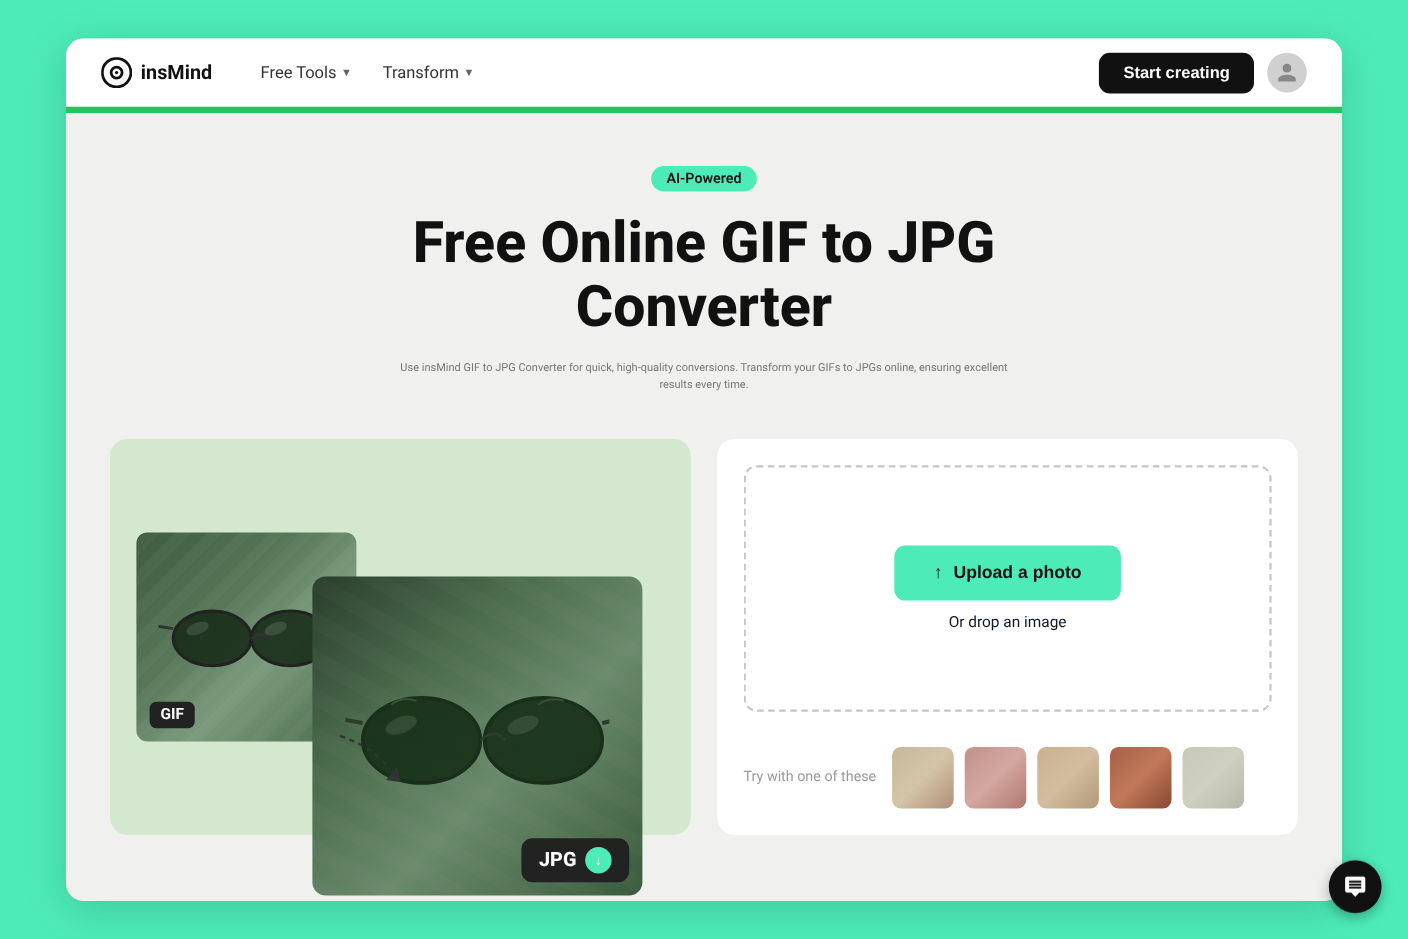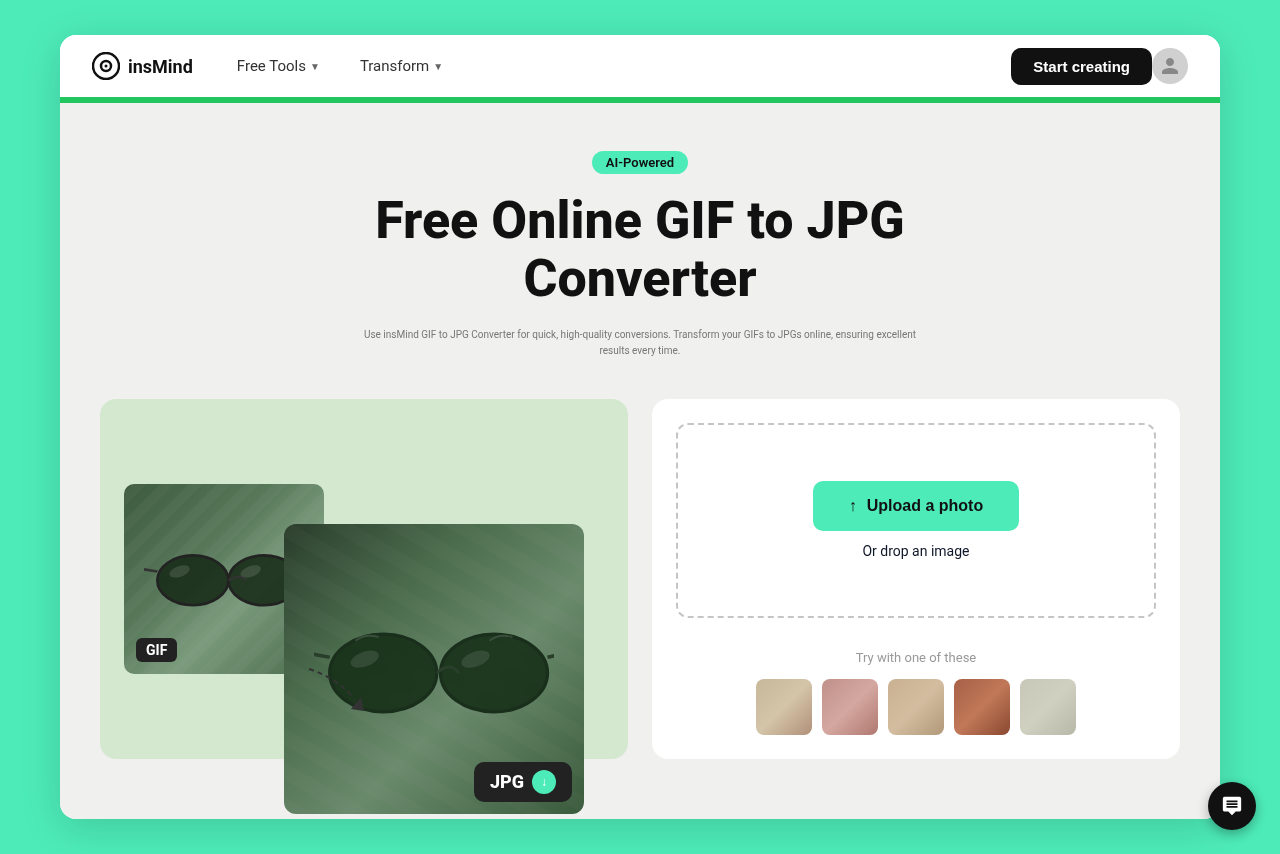--- a/index.html
+++ b/index.html
@@ -48,21 +48,21 @@
 
     .logo-text {
       font-size: 18px;
       font-weight: 700;
       color: #111;
     }
 
     .nav-items {
       display: flex;
       align-items: center;
-      gap: 16px;
+      gap: 4px;
       flex: 1;
     }
 
     .nav-item {
       display: flex;
       align-items: center;
       gap: 4px;
       padding: 8px 12px;
       font-size: 15px;
       color: #333;
@@ -72,20 +72,21 @@
     }
 
     .nav-chevron {
       font-size: 10px;
       color: #666;
     }
 
     .nav-right {
       display: flex;
       align-items: center;
+      gap: 12px;
     }
 
     .btn-start-creating {
       background: #111;
       color: #fff;
       border: none;
       padding: 10px 22px;
       border-radius: 10px;
       font-size: 15px;
       font-weight: 600;
@@ -327,21 +328,21 @@
     }
 
     .drop-text {
       font-size: 14px;
       color: #0f172a;
     }
 
     .try-samples-section {
       margin-top: 32px;
       display: flex;
-      flex-direction: column;
+      flex-direction: row;
       align-items: center;
       gap: 14px;
     }
 
     .try-label {
       font-size: 13px;
       color: #999;
     }
 
     .sample-thumbs {

